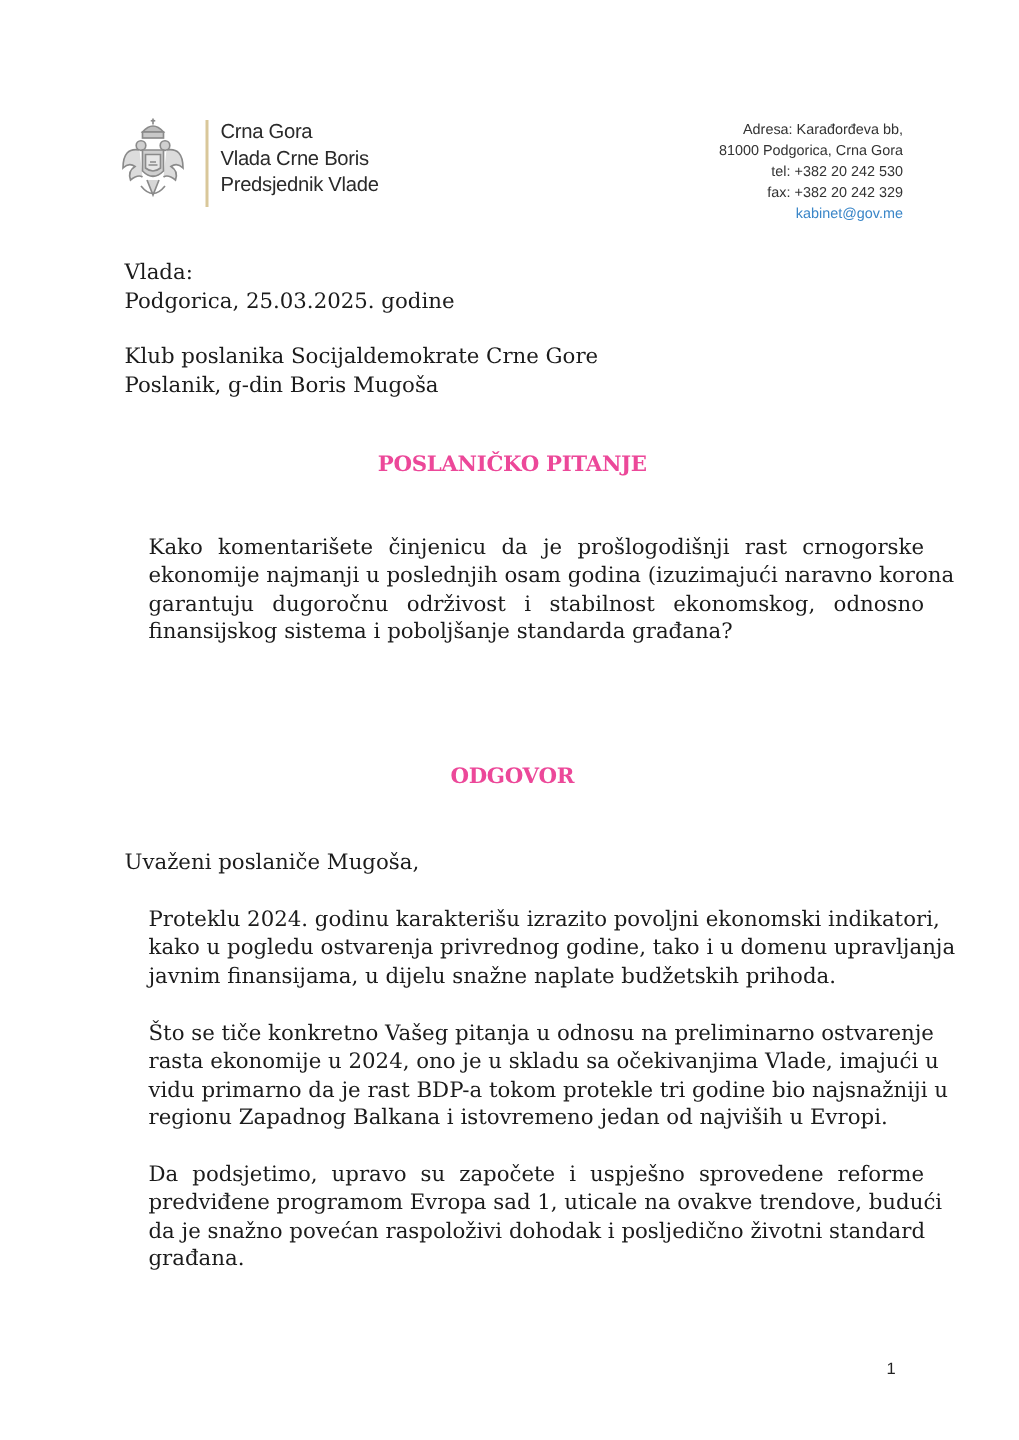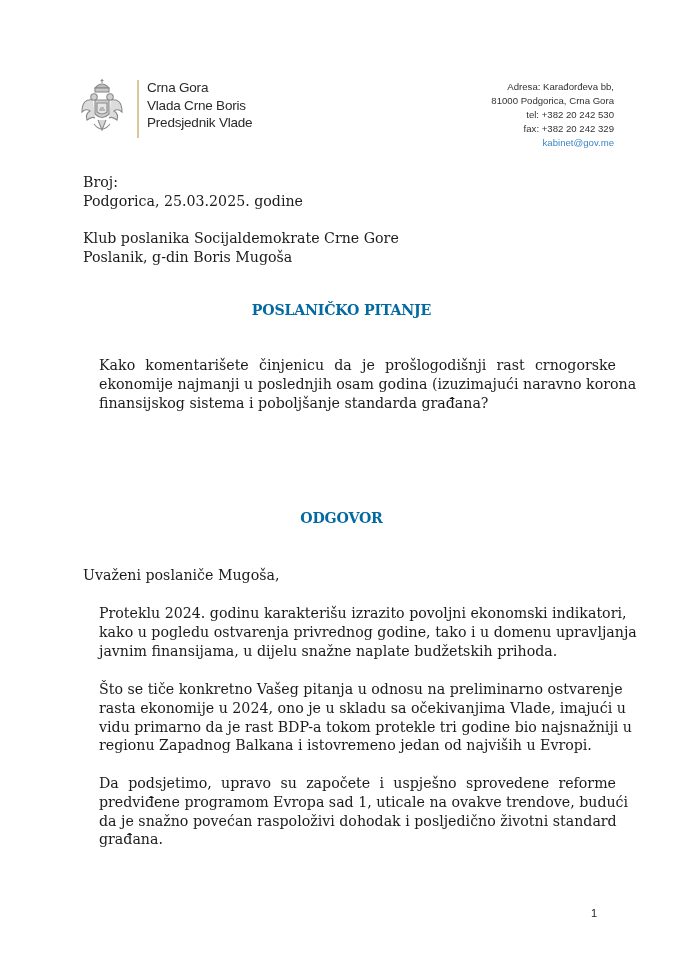--- a/index.html
+++ b/index.html
@@ -50,21 +50,21 @@
     top: 1px;
     font-family: "Liberation Sans", sans-serif;
     font-size: 13.5px;
     line-height: 17.5px;
     color: #2a2a2a;
     letter-spacing: -0.2px;
   }
   .org div { white-space: nowrap; }
   .contact {
     position: absolute;
-    right: 6px;
+    right: 18px;
     top: 2px;
     text-align: right;
     font-family: "Liberation Sans", sans-serif;
     font-size: 9.6px;
     line-height: 14px;
     color: #333;
   }
   .contact div { white-space: nowrap; }
   .contact .email { color: #3a86c8; }
 
@@ -79,21 +79,21 @@
   }
   .line { white-space: nowrap; }
   .heading {
     position: absolute;
     left: 83px;
     width: 517px;
     text-align: center;
     font-weight: bold;
     font-size: 14.2px;
     letter-spacing: -0.2px;
-    color: #0369a1;
+    color: #ec4899;
   }
   .pjust {
     text-align: justify;
     margin-left: 16px;
   }
   .pjust .jl {
     display: block;
     text-align: justify;
     text-align-last: justify;
     white-space: nowrap;
@@ -152,34 +152,35 @@
     <div class="contact">
       <div>Adresa: Karađorđeva bb,</div>
       <div>81000 Podgorica, Crna Gora</div>
       <div>tel: +382 20 242 530</div>
       <div>fax: +382 20 242 329</div>
       <div class="email">kabinet@gov.me</div>
     </div>
   </div>
 
   <div class="text" style="top:173px;">
-    <div class="line">Broj:</div>
+    <div class="line">Vlada:</div>
     <div class="line">Podgorica, 25.03.2025. godine</div>
   </div>
 
   <div class="text" style="top:229px;">
     <div class="line">Klub poslanika Socijaldemokrate Crne Gore</div>
     <div class="line">Poslanik, g-din Boris Mugoša</div>
   </div>
 
   <div class="heading" style="top:302px;">POSLANIČKO PITANJE</div>
 
   <div class="text pjust" style="top:356px;">
     <span class="jl">Kako komentarišete činjenicu da je prošlogodišnji rast crnogorske</span>
     <span class="jl">ekonomije najmanji u poslednjih osam godina (izuzimajući naravno korona</span>
+    <span class="jl">garantuju dugoročnu održivost i stabilnost ekonomskog, odnosno</span>
     <span class="last">finansijskog sistema i poboljšanje standarda građana?</span>
   </div>
 
   <div class="heading" style="top:510px;">ODGOVOR</div>
 
   <div class="text" style="top:566px;">
     <div class="line">Uvaženi poslaniče Mugoša,</div>
   </div>
 
   <div class="text pjust" style="top:604px;">

